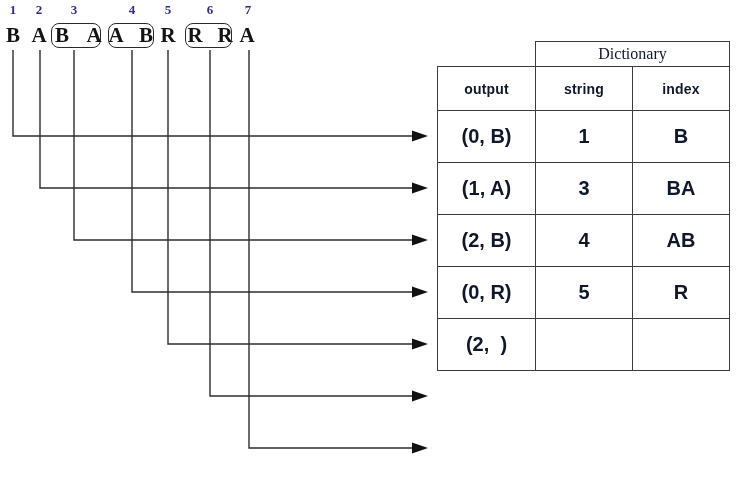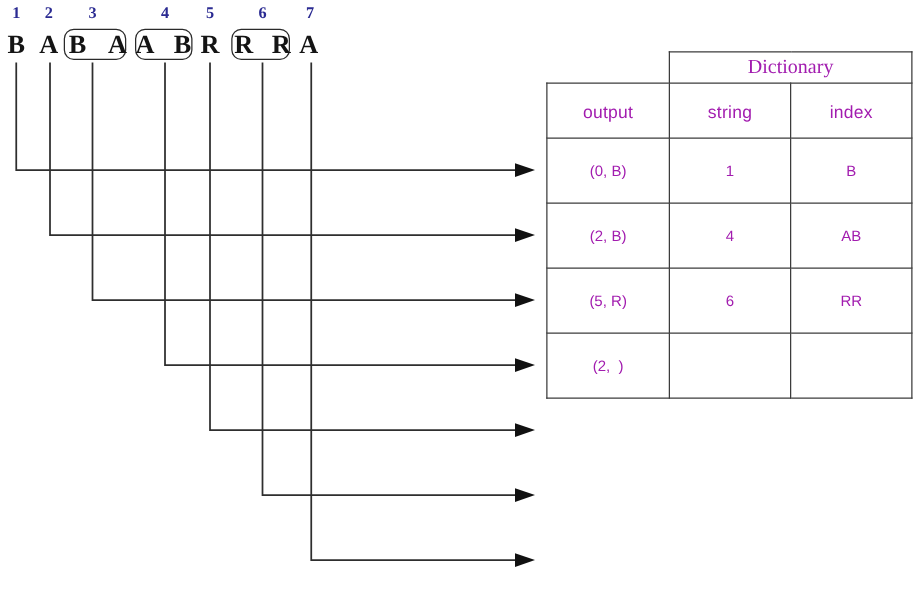--- a/index.html
+++ b/index.html
@@ -21,28 +21,28 @@
   .pairbox{
     position:absolute;top:23px;height:25px;box-sizing:border-box;
     border:1.5px solid #2a2a2a;border-radius:8px;background:transparent;
   }
   .dict-table{
     position:absolute;left:437px;top:41px;border-collapse:collapse;table-layout:fixed;
     background:#ffffff;font-family:"Liberation Sans",sans-serif;
   }
   .dict-table td,.dict-table th{
     border:1px solid #3c3c3c;text-align:center;vertical-align:middle;padding:0;
-    color:#a21caf;
+    color:#0f172a;
   }
   .dict-table td.ghost{border:none;background:transparent;}
   .dict-hd{
     font-family:"Liberation Serif",serif;font-size:16px;font-weight:400;height:24px;
   }
-  .r-head th{height:43px;font-size:14px;font-weight:normal;letter-spacing:.2px;margin-top:48px;}
-  .r-data td{height:51px;font-size:12px;font-weight:400;}
+  .r-head th{height:43px;font-size:14px;font-weight:bold;letter-spacing:.2px;margin-top:48px;}
+  .r-data td{height:51px;font-size:20px;font-weight:700;}
 </style>
 </head>
 <body>
 
 <div class="stage">
 
   <svg class="connectors" viewBox="0 0 738 485" xmlns="http://www.w3.org/2000/svg">
     <g fill="none" stroke="#2e2e2e" stroke-width="1.4">
       <path d="M13 50 V136 H413"></path>
       <path d="M40 50 V188 H413"></path>
@@ -101,28 +101,33 @@
         <th>output</th>
         <th>string</th>
         <th>index</th>
       </tr>
       <tr class="r-data">
         <td>(0, B)</td>
         <td>1</td>
         <td>B</td>
       </tr>
       <tr class="r-data">
+        <td>(1, A)</td>
+        <td>3</td>
+        <td>BA</td>
+      </tr>
+      <tr class="r-data">
         <td>(2, B)</td>
         <td>4</td>
         <td>AB</td>
       </tr>
       <tr class="r-data">
-        <td>(5, R)</td>
-        <td>6</td>
-        <td>RR</td>
+        <td>(0, R)</td>
+        <td>5</td>
+        <td>R</td>
       </tr>
       <tr class="r-data">
         <td>(2,&nbsp;&nbsp;)</td>
         <td></td>
         <td></td>
       </tr>
     </tbody>
   </table>
 
 </div>

